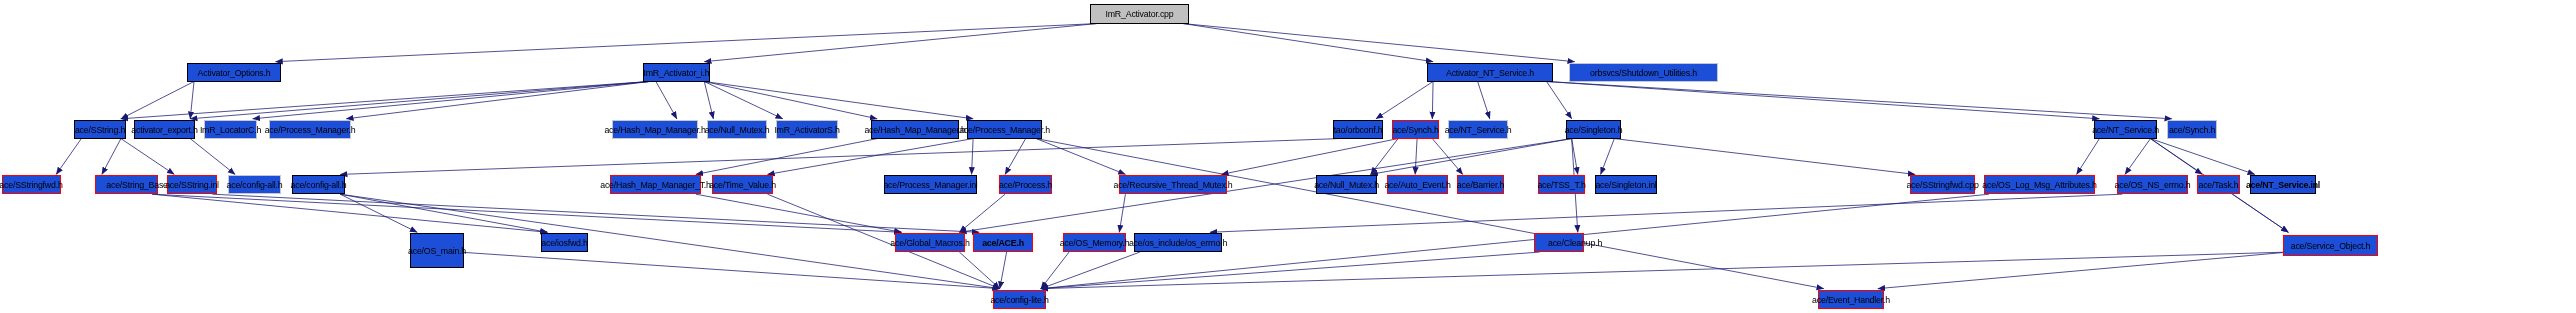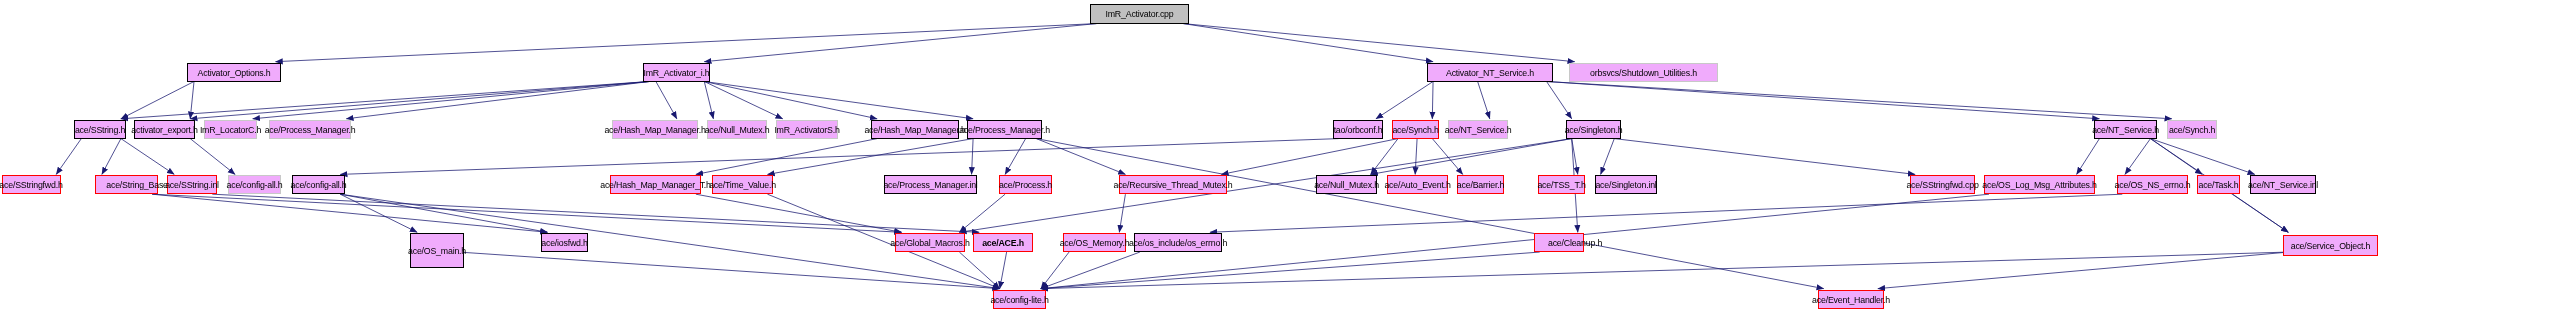--- a/index.html
+++ b/index.html
@@ -7,21 +7,21 @@
     position:relative;
     width:2576px;height:313px;
     background:#ffffff;
     font-family:"Liberation Sans", sans-serif;
     overflow:hidden;
   }
   #edges{position:absolute;left:0;top:0;width:2576px;height:313px;}
   .node{
     position:absolute;
     box-sizing:border-box;
-    background:#f0abfc;
+    background:#1d4ed8;
     display:flex;align-items:center;justify-content:center;
     font-size:8.8px;
     letter-spacing:-0.2px;
     white-space:nowrap;
     color:#000000;
     z-index:2;
   }
   .node.root{background:#c0c0c0;border:1.5px solid #000000;font-weight:normal;}
   .node.doc{border:1.5px solid #000000;cursor:pointer;}
   .node.trunc{border:1.5px solid #ff0000;cursor:pointer;}
@@ -141,21 +141,21 @@
       <div class="node trunc" style="left: 1119px; top: 175px; width: 108px; height: 19px;">ace/Recursive_Thread_Mutex.h</div>
       <div class="node doc" style="left: 1316px; top: 175px; width: 61px; height: 19px;">ace/Null_Mutex.h</div>
       <div class="node trunc" style="left: 1387px; top: 175px; width: 61px; height: 19px;">ace/Auto_Event.h</div>
       <div class="node trunc" style="left: 1457px; top: 175px; width: 47px; height: 19px;">ace/Barrier.h</div>
       <div class="node trunc" style="left: 1538px; top: 175px; width: 47px; height: 19px;">ace/TSS_T.h</div>
       <div class="node doc" style="left: 1595px; top: 175px; width: 62px; height: 19px;">ace/Singleton.inl</div>
       <div class="node trunc" style="left: 1910px; top: 175px; width: 65px; height: 19px;">ace/SStringfwd.cpp</div>
       <div class="node trunc" style="left: 1984px; top: 175px; width: 111px; height: 19px;">ace/OS_Log_Msg_Attributes.h</div>
       <div class="node trunc" style="left: 2117px; top: 175px; width: 71px; height: 19px;">ace/OS_NS_errno.h</div>
       <div class="node trunc" style="left: 2197px; top: 175px; width: 43px; height: 19px;">ace/Task.h</div>
-      <div class="node doc" style="left: 2250px; top: 175px; width: 66px; height: 19px;">ace/NT_Service.inl</div>
+      <div class="node doc" style="left: 2250px; top: 175px; width: 66px; height: 19px; font-weight: bold;">ace/NT_Service.inl</div>
       <div class="node doc" style="left: 410px; top: 233px; width: 54px; height: 35px;">ace/OS_main.h</div>
       <div class="node doc" style="left: 541px; top: 233px; width: 47px; height: 19px;">ace/iosfwd.h</div>
       <div class="node trunc" style="left: 895px; top: 233px; width: 70px; height: 19px;">ace/Global_Macros.h</div>
       <div class="node trunc" style="left: 973px; top: 233px; width: 60px; height: 19px; font-weight: bold;">ace/ACE.h</div>
       <div class="node trunc" style="left: 1063px; top: 233px; width: 63px; height: 19px;">ace/OS_Memory.h</div>
       <div class="node doc" style="left: 1134px; top: 233px; width: 88px; height: 19px;">ace/os_include/os_errno.h</div>
       <div class="node trunc" style="left: 1534px; top: 233px; width: 50px; height: 19px; padding-left: 32px;">ace/Cleanup.h</div>
       <div class="node trunc" style="left: 2283px; top: 235px; width: 95px; height: 21px;">ace/Service_Object.h</div>
       <div class="node trunc" style="left: 993px; top: 290px; width: 53px; height: 19px;">ace/config-lite.h</div>
       <div class="node trunc" style="left: 1818px; top: 290px; width: 66px; height: 19px;">ace/Event_Handler.h</div>

